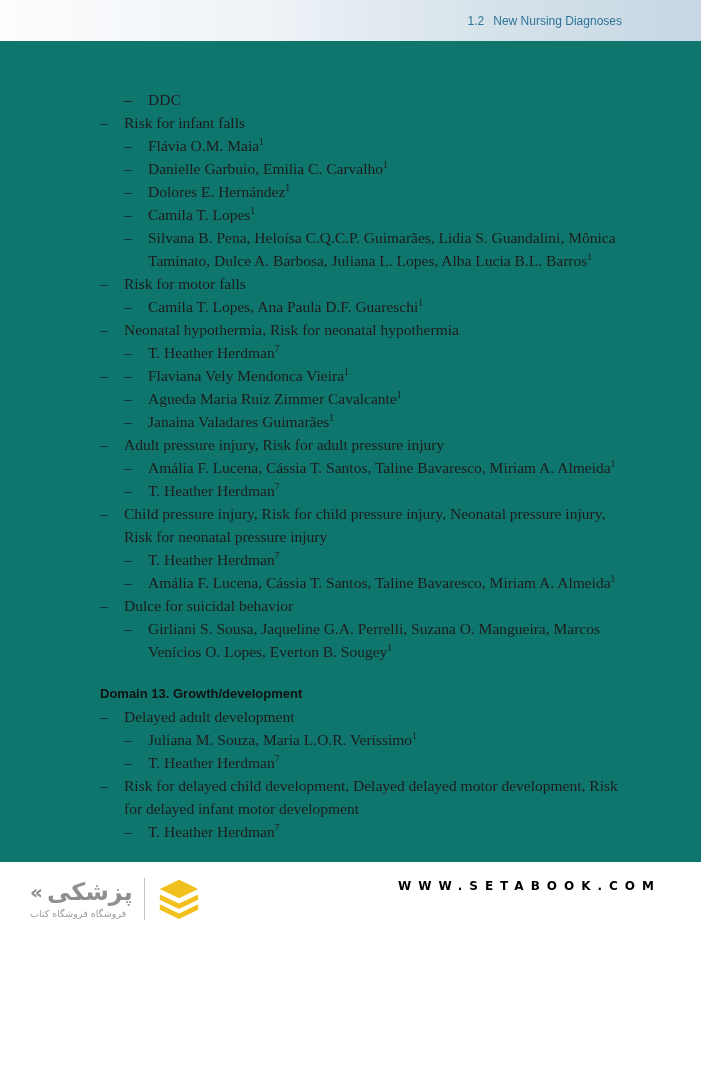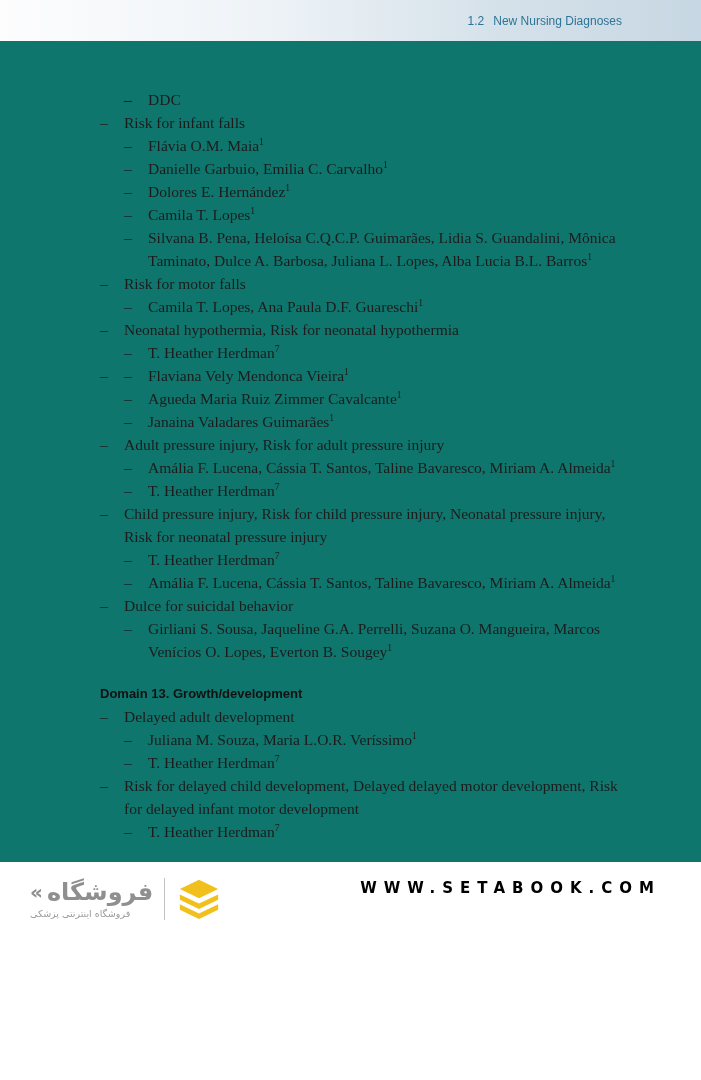--- a/index.html
+++ b/index.html
@@ -41,21 +41,21 @@
   .footer {
     position: absolute; left: 0; right: 0; bottom: 0; height: 90px;
     background: #ffffff;
   }
   .footer-right {
     position: absolute; right: 40px; top: 8px; text-align: right;
     font-family: "DejaVu Sans", "Liberation Sans", sans-serif; color: #000000;
   }
   .footer-fa { font-size: 17px; font-weight: bold; direction: rtl; }
   .footer-url {
-    margin-top: 9px; font-size: 15px; font-weight: bold;
+    margin-top: 9px; font-size: 12px; font-weight: bold;
     letter-spacing: 7px; white-space: nowrap;
   }
   .logo {
     position: absolute; left: 30px; top: 16px;
     display: flex; align-items: center; gap: 11px;
     font-family: "DejaVu Sans", "Liberation Sans", sans-serif;
   }
   .logo-textcol { display: flex; flex-direction: column; align-items: flex-start; }
   .logo-brand {
     display: flex; align-items: center; gap: 4px;
@@ -109,23 +109,23 @@
       <div class="row contributor"><span class="dash">–</span><span>T. Heather Herdman<sup>7</sup></span></div>
       <div class="row diagnosis"><span class="dash">–</span><span>Risk for delayed child development, Delayed delayed motor development, Risk for delayed infant motor development</span></div>
       <div class="row contributor"><span class="dash">–</span><span>T. Heather Herdman<sup>7</sup></span></div>
     </div>
 
   <div class="footer">
     <div class="logo">
       <div class="logo-textcol">
         <div class="logo-brand">
           <span class="chev">«</span>
-          <span class="brand">فروشگاه</span>
+          <span class="brand">پزشکی</span>
         </div>
-        <div class="logo-subtitle">فروشگاه اینترنتی پزشکی</div>
+        <div class="logo-subtitle">فروشگاه فروشگاه کتاب</div>
       </div>
       <div class="logo-divider"></div>
       <div class="logo-icon">
         <svg width="46" height="40" viewBox="0 0 60 52" xmlns="http://www.w3.org/2000/svg">
           <polygon points="30,1 55,13 30,25 5,13" fill="#f2c01d"></polygon>
           <polygon points="5,20 30,32 55,20 55,27 30,39 5,27" fill="#f2c01d"></polygon>
           <polygon points="5,33 30,45 55,33 55,40 30,52 5,40" fill="#f2c01d"></polygon>
         </svg>
       </div>
     </div>

